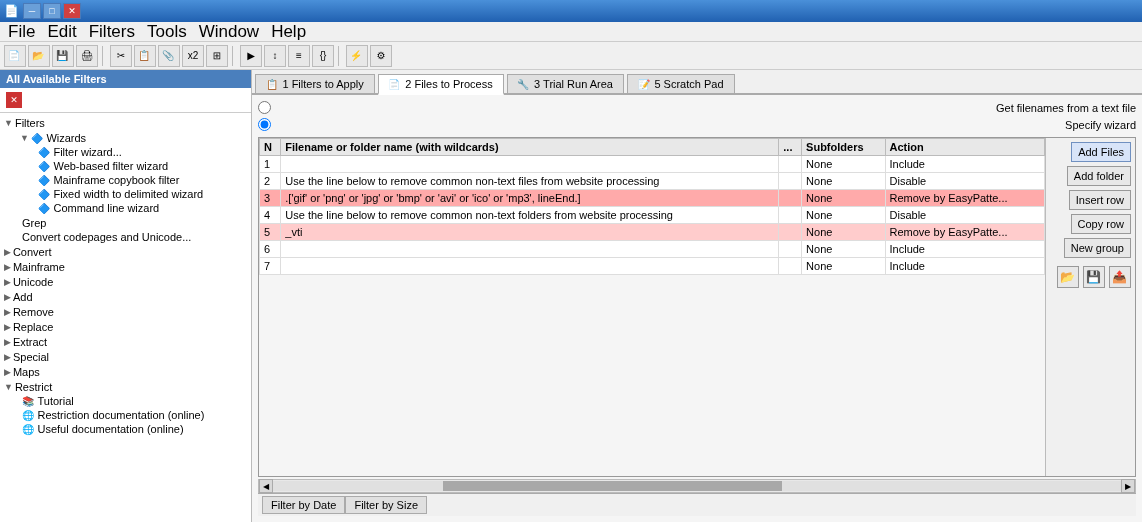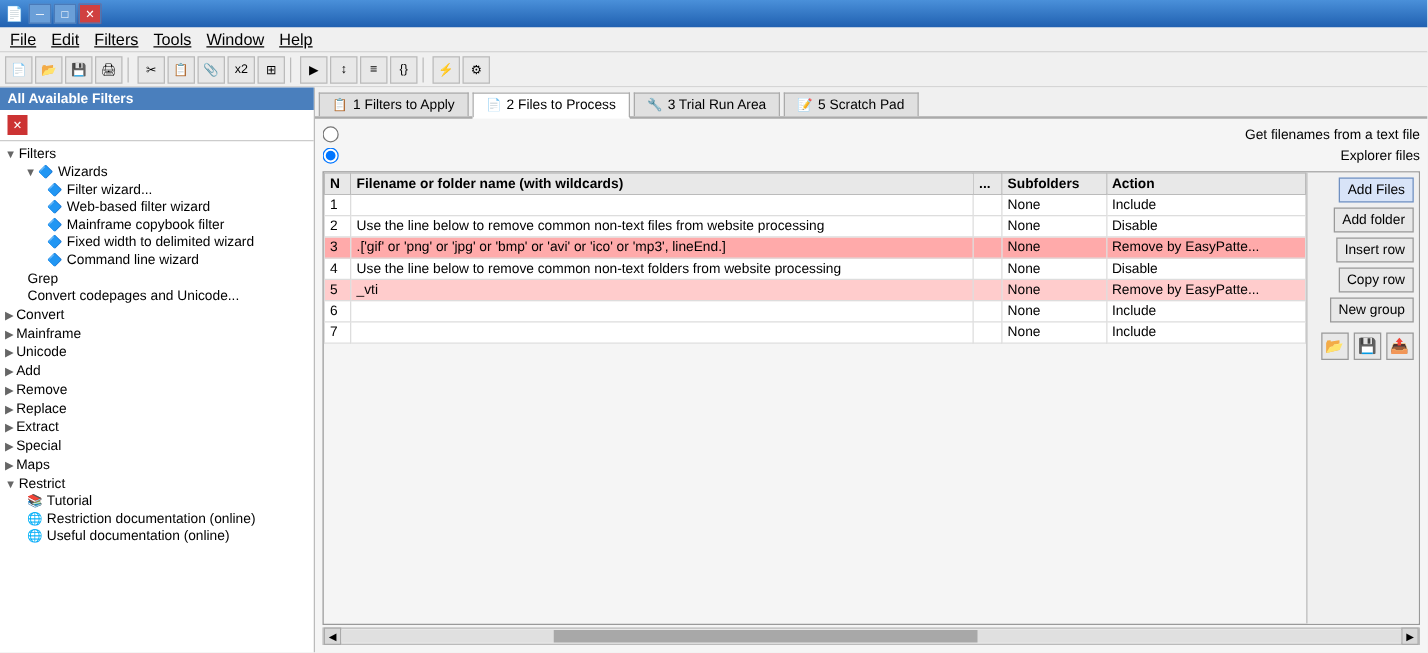--- a/index.html
+++ b/index.html
@@ -35,22 +35,21 @@
       background: #f0f0f0;
       height: 20px;
       display: flex;
       align-items: center;
       padding: 0 2px;
       border-bottom: 1px solid #ccc;
     }
     .menu-item {
       padding: 2px 6px;
       cursor: pointer;
-      font-size: 13px;
-      text-decoration: underline;
+      font-size: 17px;
     }
 
     
     #toolbar {
       background: #f0f0f0;
       height: 28px;
       display: flex;
       align-items: center;
       padding: 2px 4px;
       border-bottom: 1px solid #ccc;
@@ -487,21 +486,21 @@
 
     <div id="content-area">
 
       <div class="radio-group">
         <label class="radio-option">
           <input type="radio" name="filemode" style="">
           <span>Get filenames from a text file</span>
         </label>
         <label class="radio-option">
           <input type="radio" name="filemode" checked="" style="">
-          <span>Explorer files</span>
+          <span>Specify wizard</span>
         </label>
       </div>
 
       <div id="file-table-container">
         <div id="file-table-wrapper">
           <table id="file-table">
             <thead>
               <tr>
                 <th>N</th>
                 <th>Filename or folder name (with wildcards)</th>
@@ -579,16 +578,20 @@
       </div>
 
       <div style="display:flex; align-items:center; height:14px; background:#e8e8e8; border:1px solid #bbb; margin-top:2px;">
         <button style="width:14px;height:14px;background:#d8d8d8;border:1px solid #aaa;font-size:8px;cursor:pointer;">◀</button>
         <div style="flex:1;height:10px;background:#e0e0e0;position:relative;">
           <div style="position:absolute;left:20%;width:40%;height:100%;background:#a8a8a8;"></div>
         </div>
         <button style="width:14px;height:14px;background:#d8d8d8;border:1px solid #aaa;font-size:8px;cursor:pointer;">▶</button>
       </div>
 
+      <div id="bottom-tabs">
+        <button class="bottom-tab">Filter by Date</button>
+        <button class="bottom-tab">Filter by Size</button>
+      </div>
     </div>
 
   </div>
 </div>
 
 </body></html>

